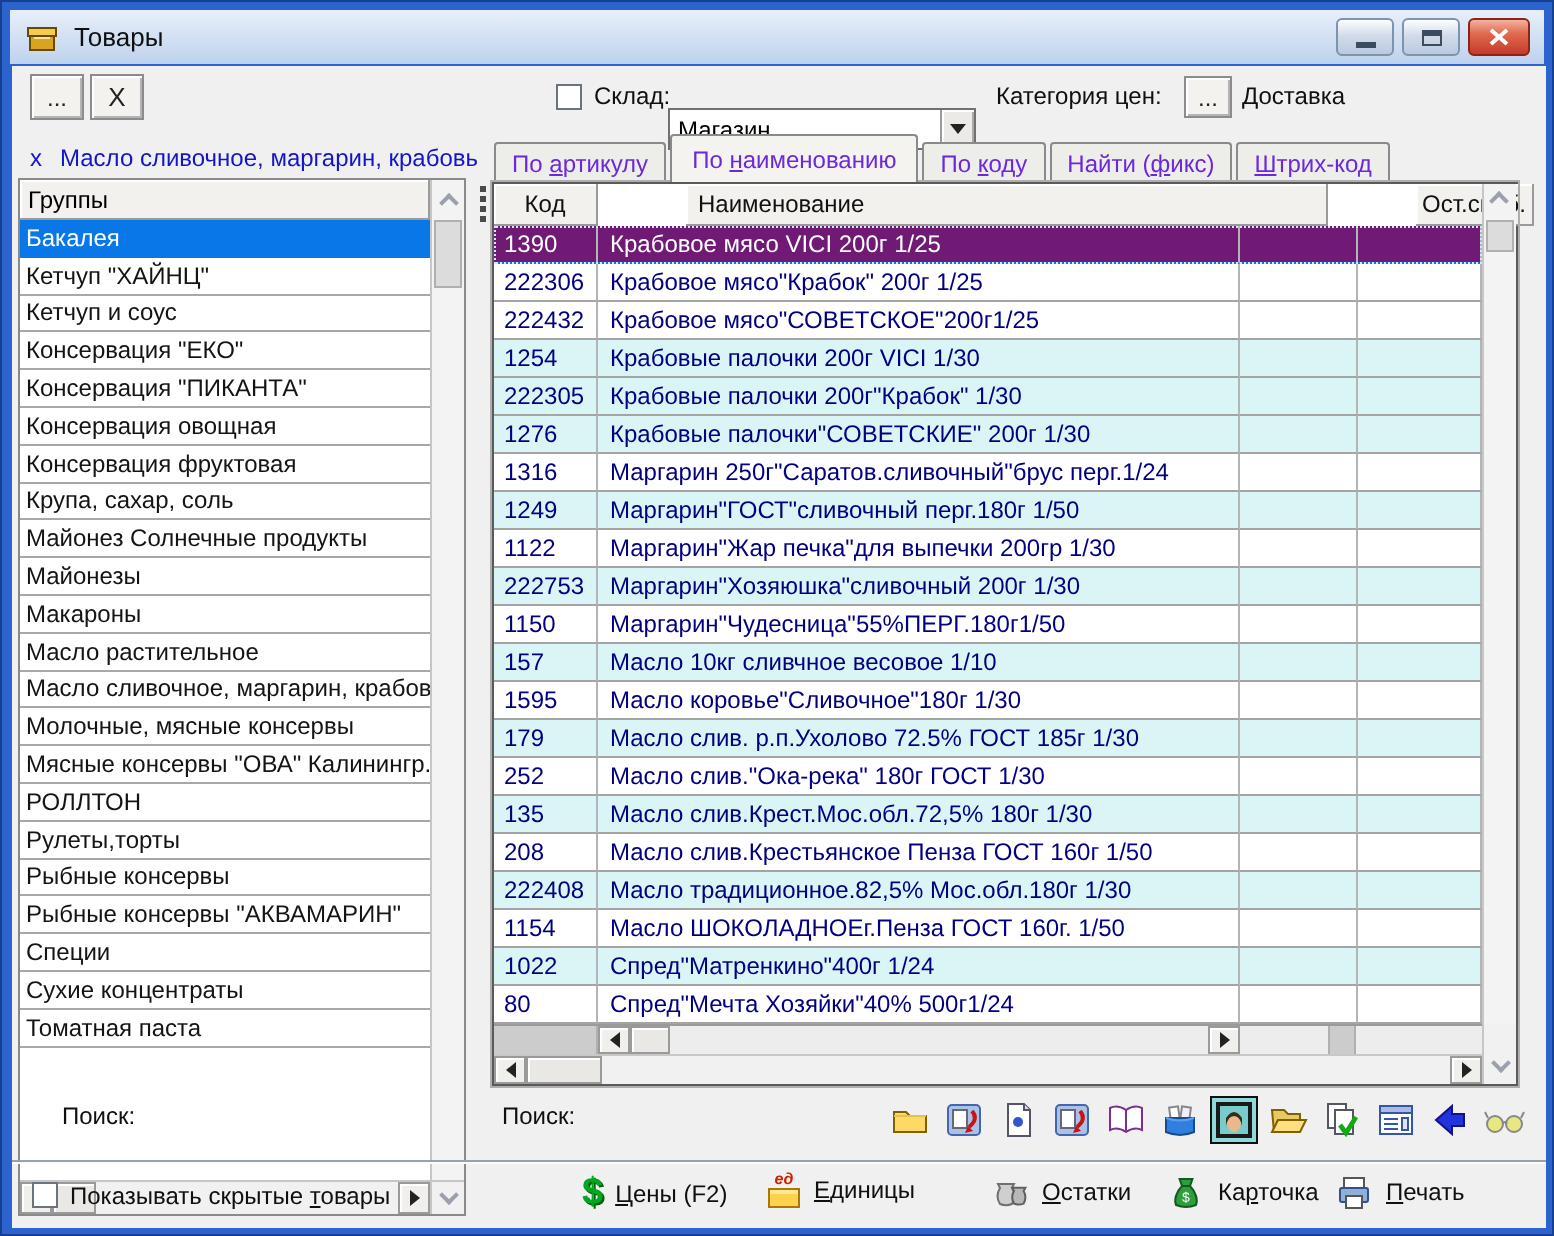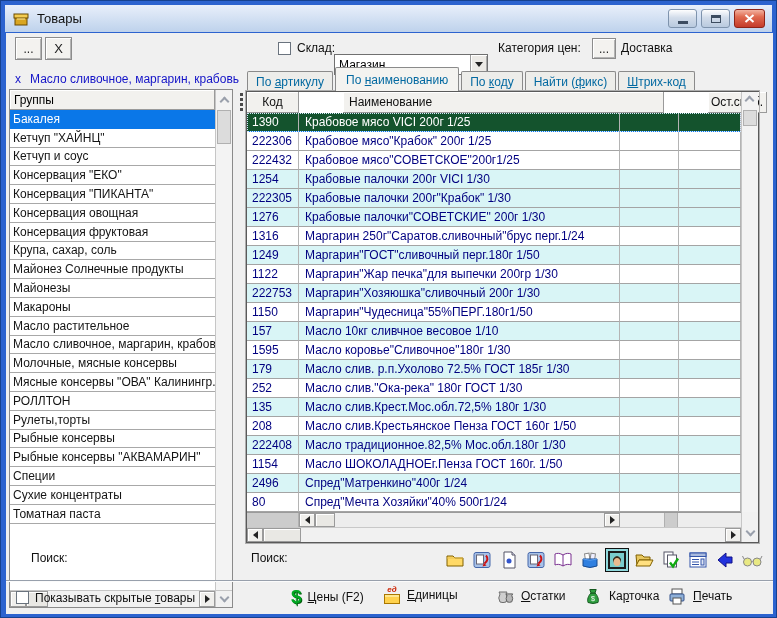--- a/index.html
+++ b/index.html
@@ -78,21 +78,21 @@
   .chev-down { width:7px; height:7px; border-right:2px solid #9aa0ac; border-bottom:2px solid #9aa0ac;
                transform:rotate(45deg); margin-bottom:3px; }
 
   #splitter { position:absolute; left:234px; top:60px; display:flex; flex-direction:column; gap:2px; }
   #splitter .dot { width:3px; height:3px; background:#4a4a4a; }
 
   
   #tabs { position:absolute; left:241px; top:34px; height:24px; display:flex; align-items:flex-end; }
   .tab { border:1px solid #8a8a8a; border-bottom:none; border-radius:2px 2px 0 0; background:#ededea;
          padding:0 8px; font-size:12px; margin-right:2px; height:20px; display:flex; align-items:center;
-         white-space:nowrap; color:#0369a1; }
+         white-space:nowrap; color:#6d28d9; }
   .tab.active { height:24px; background:#f4f3f0; padding:0 10px; position:relative; z-index:2; }
   .accel { text-decoration:underline; }
 
   
   #grid { position:absolute; left:240px; top:58px; width:513px; height:452px; border:1px solid #5a5a5a;
           outline:1px solid #aeaeae; background:#fff; display:grid;
           grid-template-columns:494px 17px; grid-template-rows:21px 1fr 15px 15px; }
   .g-header { grid-area:1/1; display:flex;gap:44px; }
   .g-hcell { background:#f2f1ee; border-right:1px solid #9a9a9a; border-bottom:1px solid #9a9a9a;
              box-shadow:inset 1px 1px 0 #fff; font-size:12px; color:#111;
@@ -103,21 +103,21 @@
   .g-vscroll .up { position:absolute; top:2px; left:4px; }
   .g-vscroll .vthumb { position:absolute; left:1px; top:18px; width:14px; height:16px;
                        background:#dcdcdc; border:1px solid #b0b0b0; }
   .g-rows { grid-area:2/1; display:flex; flex-direction:column; overflow:hidden; background:#fff; }
   .grow { display:flex; height:19px; flex:none; position:relative; }
   .grow span { border-right:1px solid #b4b4b4; border-bottom:1px solid #a4a4a4; font-size:12px; color:#000080;
                display:flex; align-items:center; white-space:nowrap; overflow:hidden; flex:none; }
   .grow .c-code{width:52px; padding-left:5px;} .grow .c-name{width:321px; padding-left:6px;}
   .grow .c-free{width:59px;} .grow .c-price{width:62px;}
   .grow.shade span { background:#d9f5f6; }
-  .grow.selected span { background:#14532d; color:#fff; border-bottom-color:#0b79ec; }
+  .grow.selected span { background:#701a75; color:#fff; border-bottom-color:#0b79ec; }
   .grow.selected::after { content:""; position:absolute; inset:0; border:1px dotted #d4e9ff; pointer-events:none; }
   .grow.filler { flex:1; }
   .grow.filler span { border-bottom:none; height:100%; }
   .g-hband { grid-area:3/1; display:flex; border-top:1px solid #9a9a9a; background:#ededed; height:15px; }
   .seg-solid { background:#cccccc; border-right:1px solid #b0b0b0; flex:none; }
   .g-hscroll { grid-area:4/1; display:flex; background:#f1f1f1; border-top:1px solid #c8c8c8; height:15px; }
   .g-corner { grid-column:2; grid-row:3/5; background:#f1f1f1; border-left:1px solid #c6c6c6;
               display:flex; align-items:flex-end; justify-content:center; padding-bottom:4px; }
 
   
@@ -425,21 +425,21 @@
             <span class="c-free"></span>
             <span class="c-price"></span>
           </div>
           <div class="grow">
             <span class="c-code">1154</span>
             <span class="c-name">Масло ШОКОЛАДНОЕг.Пенза ГОСТ 160г. 1/50</span>
             <span class="c-free"></span>
             <span class="c-price"></span>
           </div>
           <div class="grow shade">
-            <span class="c-code">2496</span>
+            <span class="c-code">1022</span>
             <span class="c-name">Спред"Матренкино"400г 1/24</span>
             <span class="c-free"></span>
             <span class="c-price"></span>
           </div>
           <div class="grow">
             <span class="c-code">80</span>
             <span class="c-name">Спред"Мечта Хозяйки"40% 500г1/24</span>
             <span class="c-free"></span>
             <span class="c-price"></span>
           </div>

